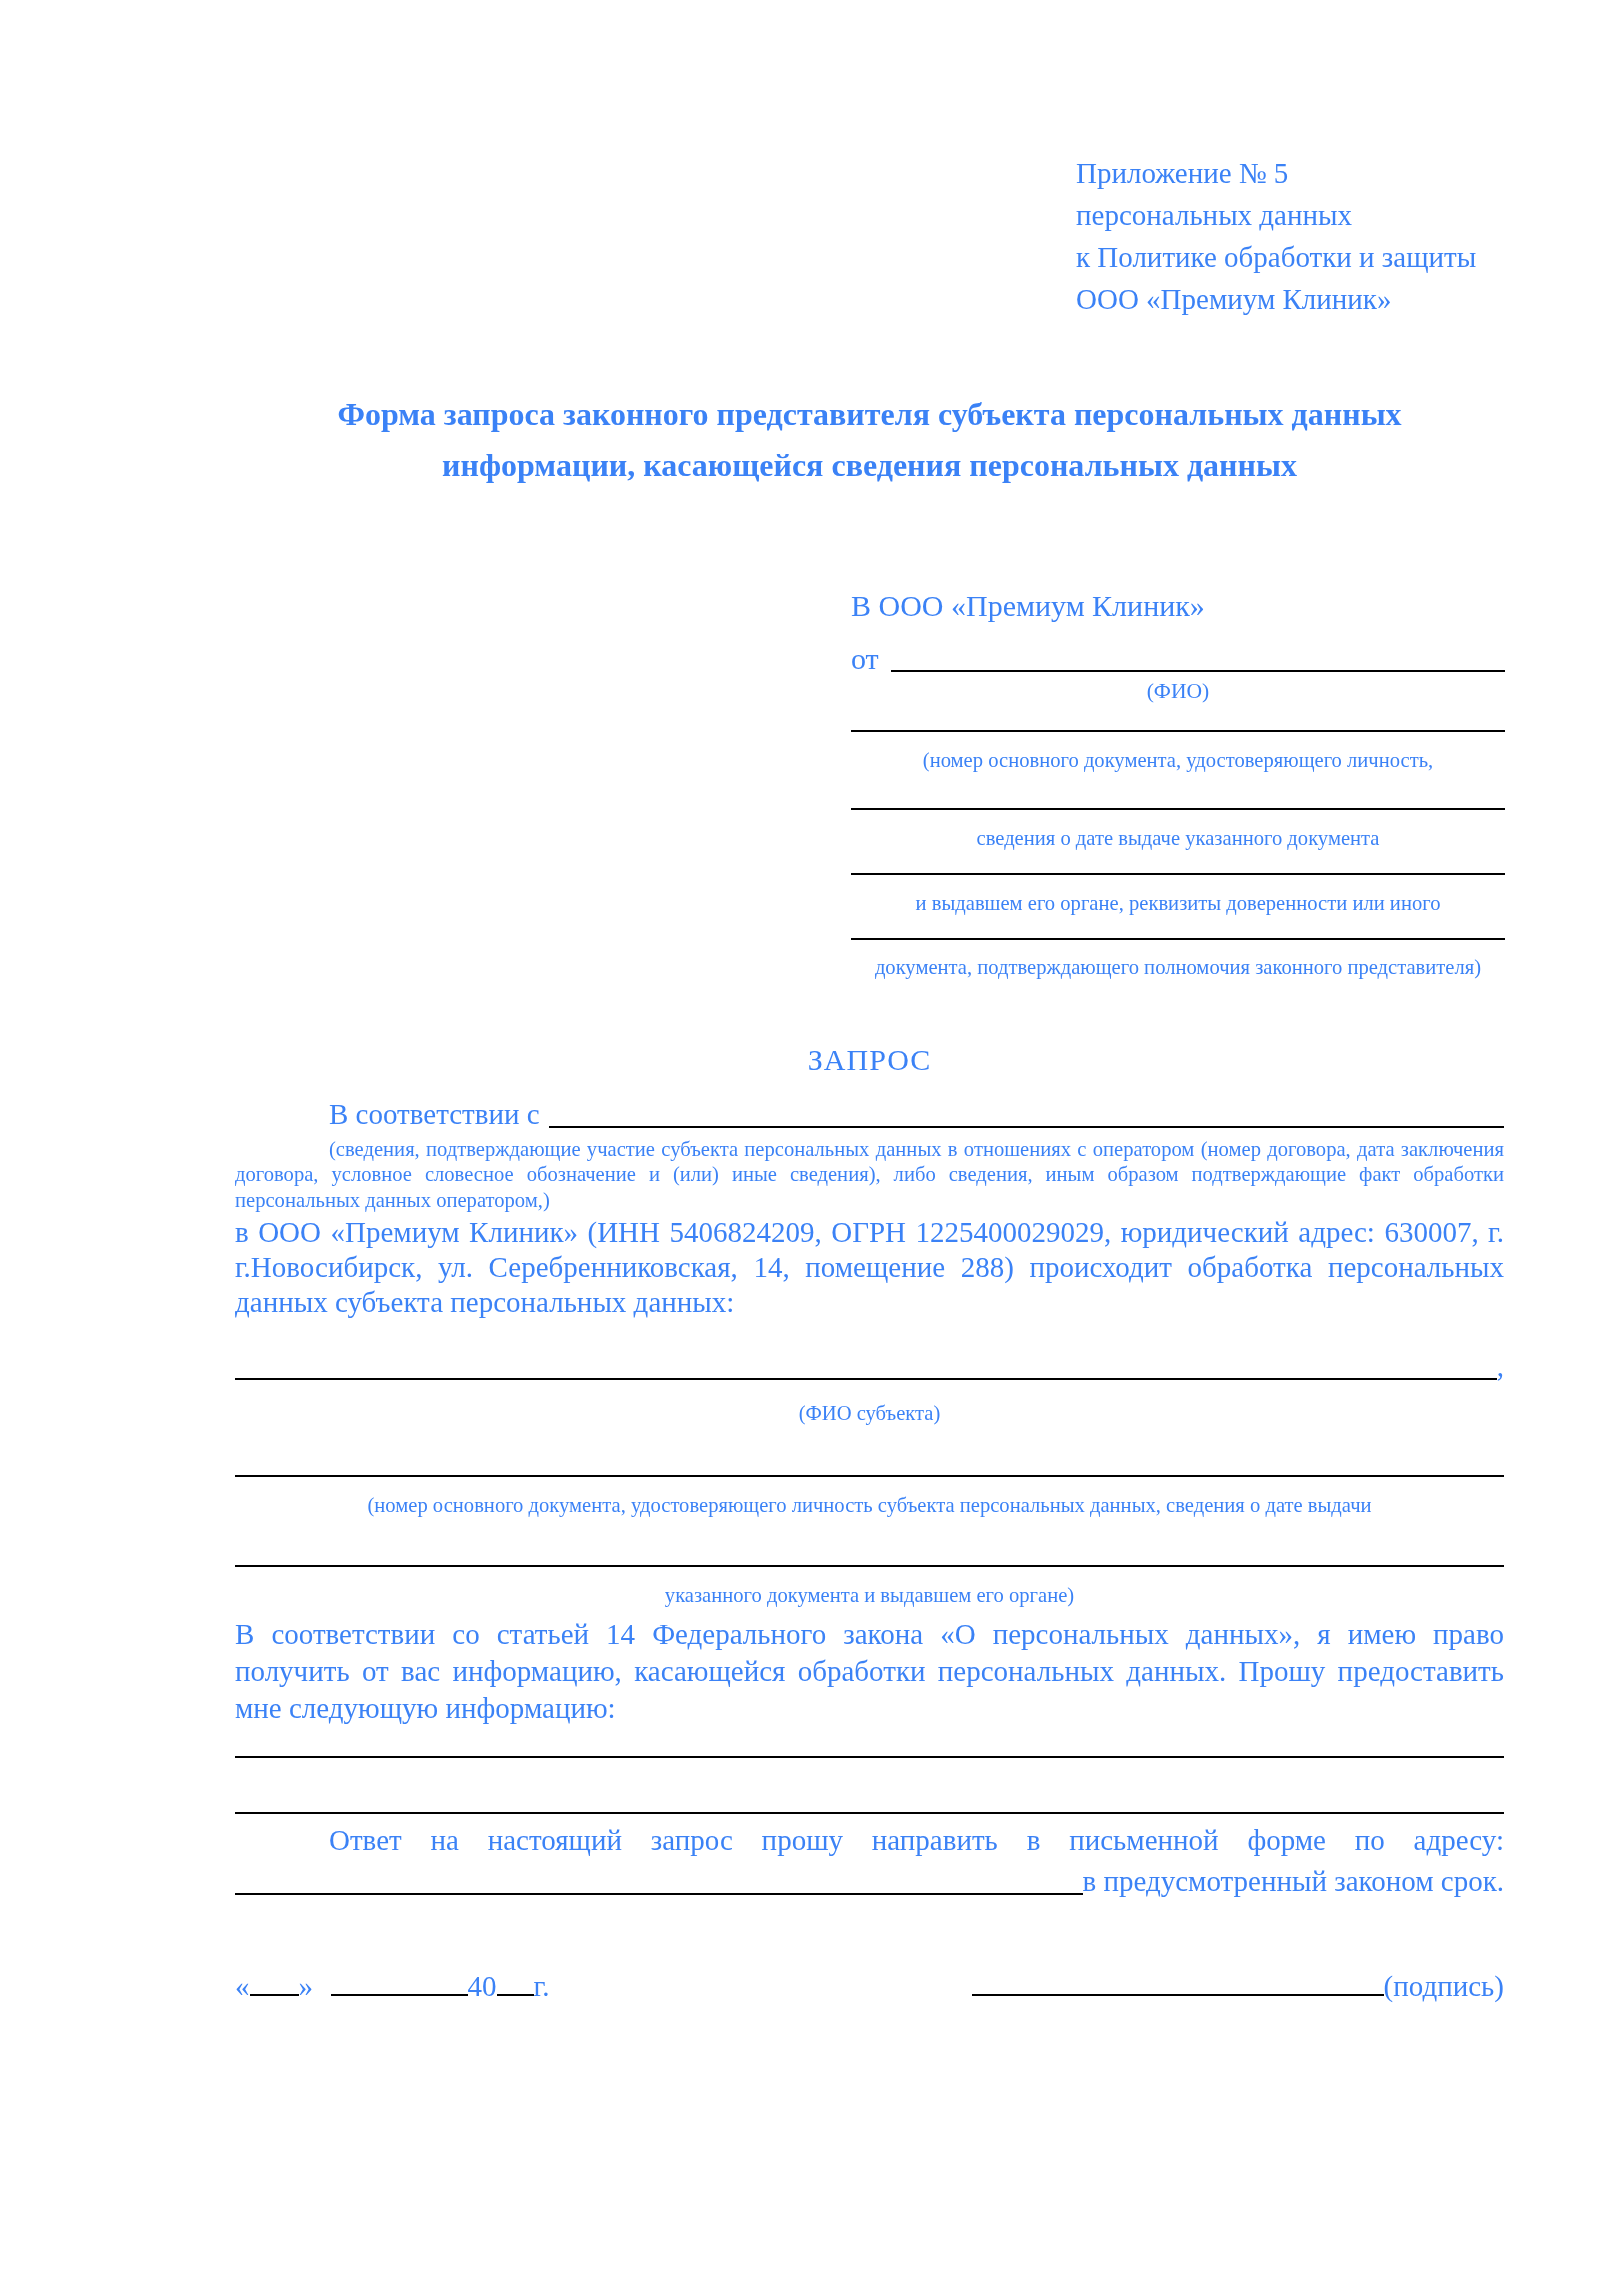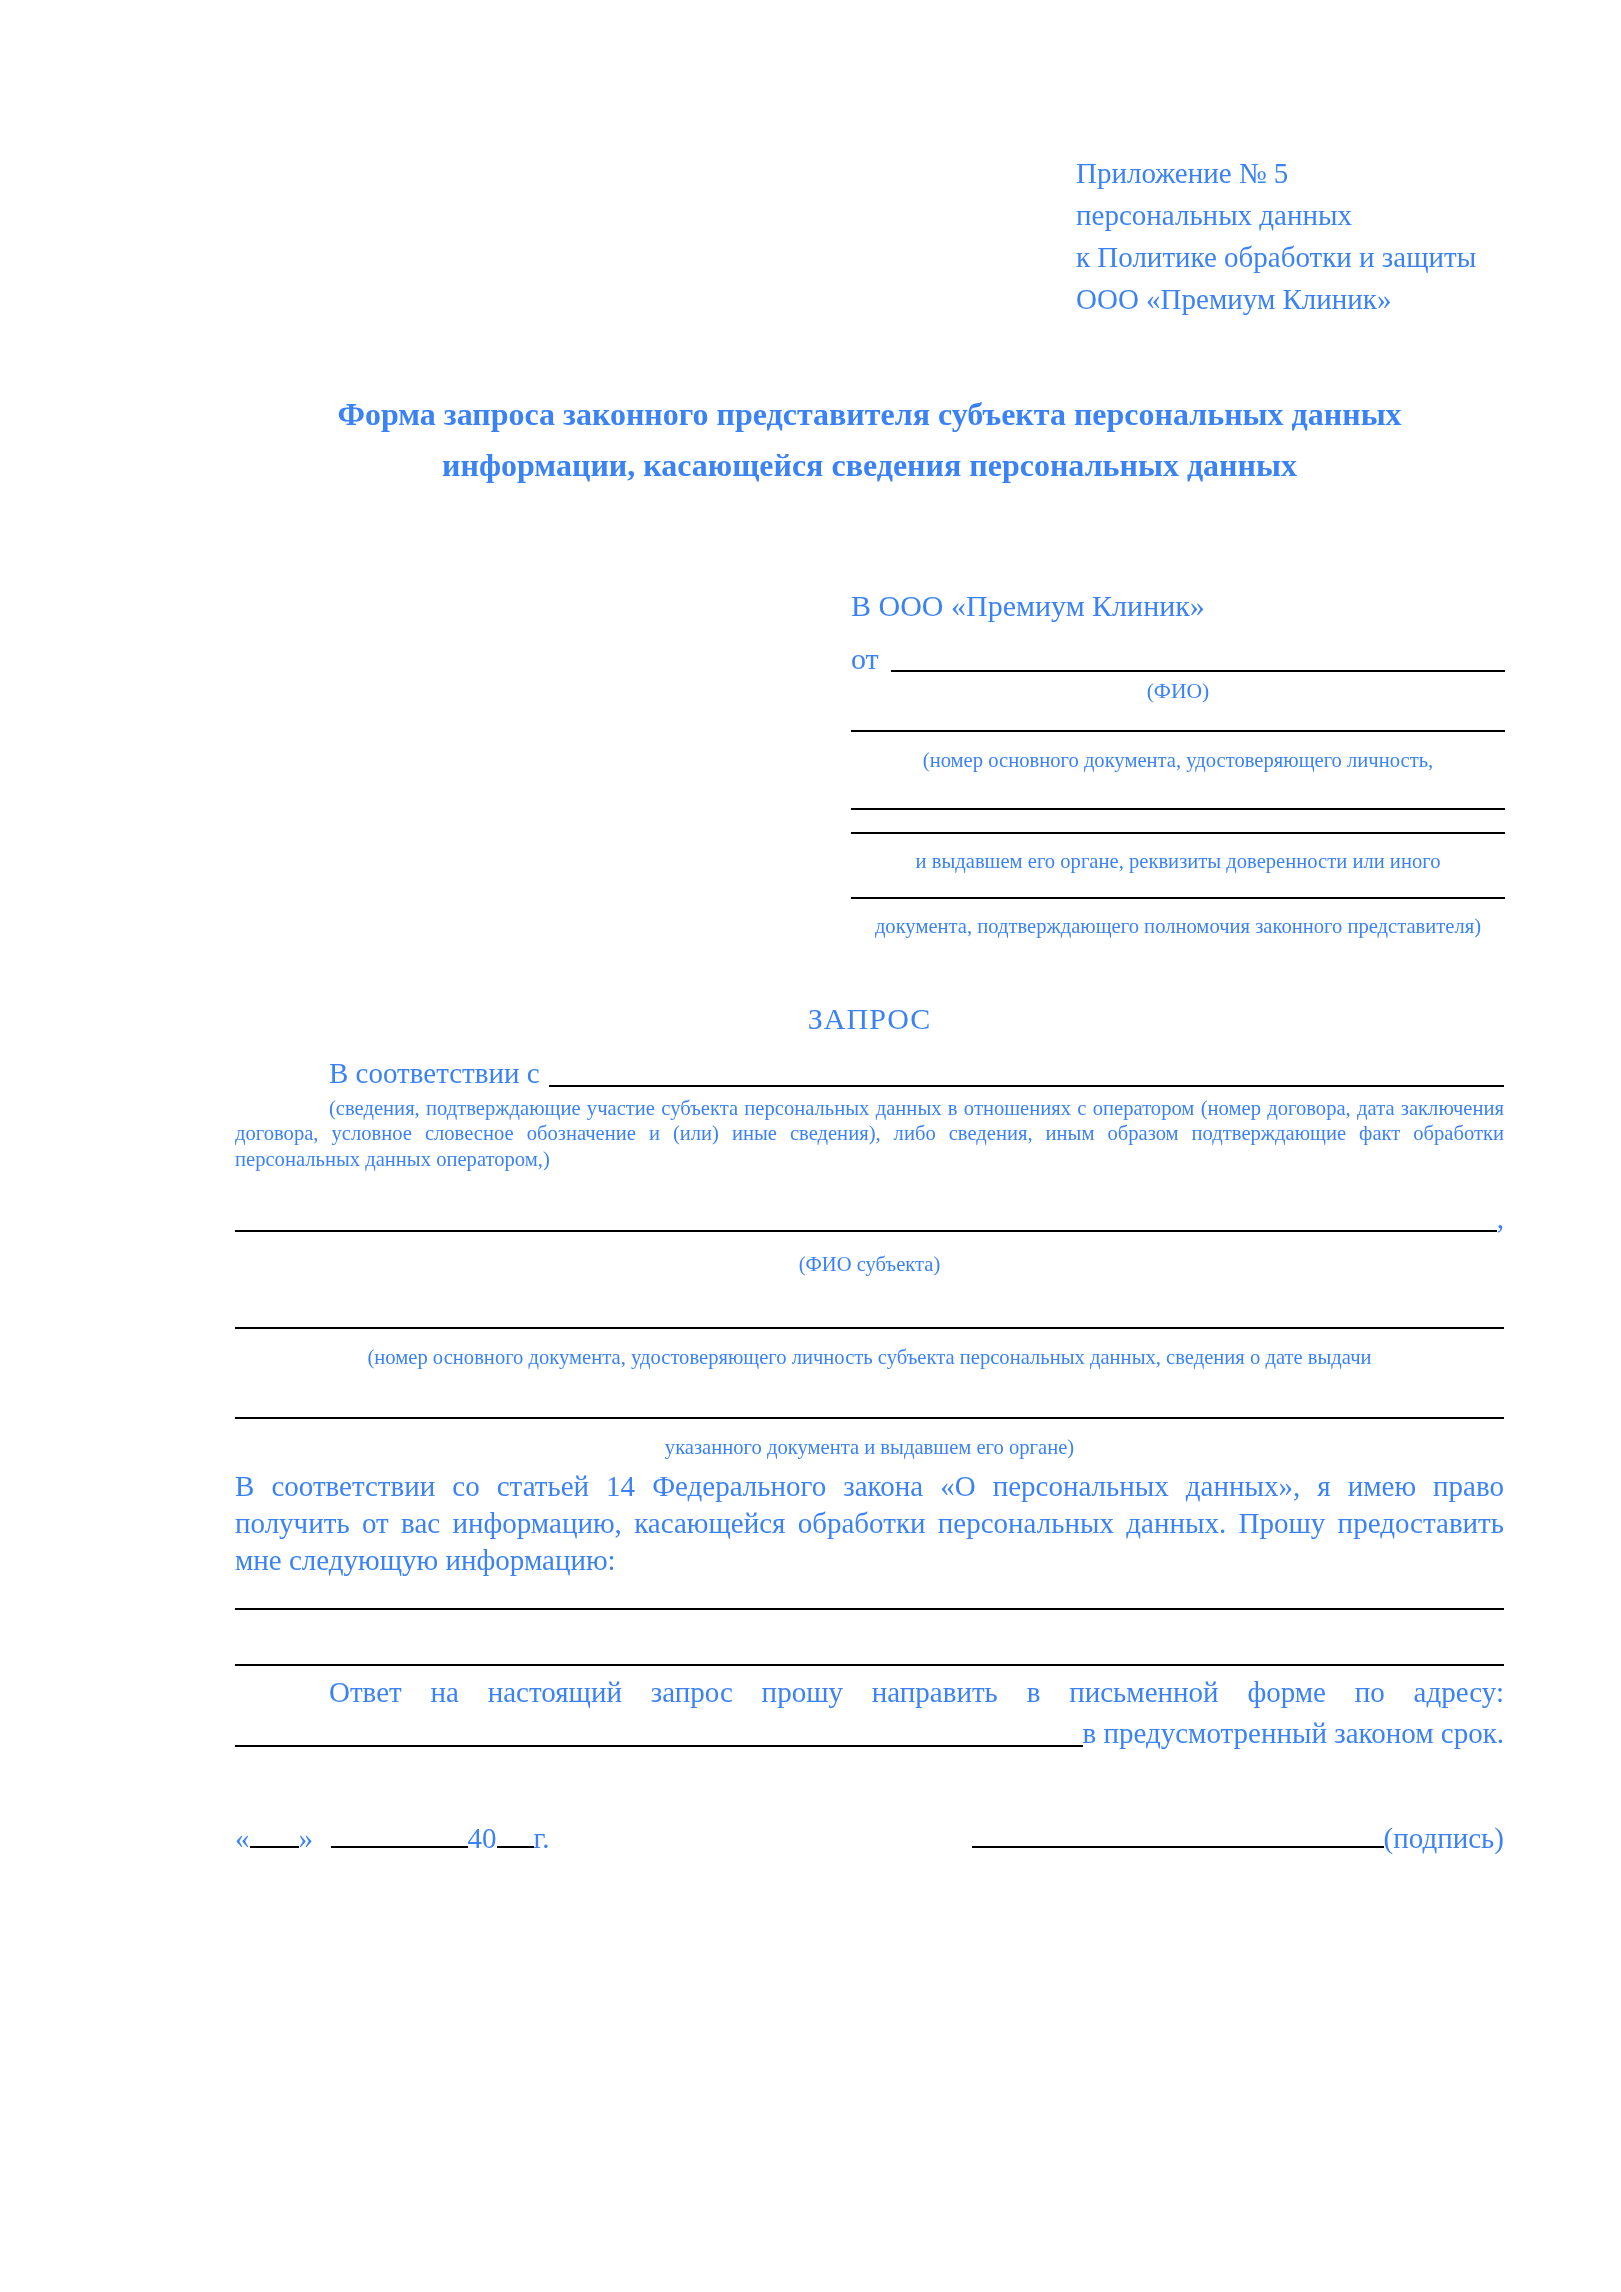--- a/index.html
+++ b/index.html
@@ -73,37 +73,39 @@
       <div class="row from-row">
         <span>от</span>
         <div class="u"></div>
       </div>
       <div class="cap cap-fio">(ФИО)</div>
 
       <div class="u-line g1"></div>
       <div class="cap gcap">(номер основного документа, удостоверяющего личность,</div>
 
       <div class="u-line g2"></div>
+      <div class="cap gcap">сведения о дате выдаче указанного документа</div>
 
       <div class="u-line g3"></div>
       <div class="cap gcap">и выдавшем его органе, реквизиты доверенности или иного</div>
 
       <div class="u-line g4"></div>
       <div class="cap gcap">документа, подтверждающего полномочия законного представителя)</div>
     </div>
 
     <div class="req-heading">ЗАПРОС</div>
 
     <div class="row basis-row">
       <span class="nowrap">В соответствии с</span>
       <div class="u"></div>
     </div>
 
     <div class="small-par">(сведения, подтверждающие участие субъекта персональных данных в отношениях с оператором (номер договора, дата заключения договора, условное словесное обозначение и (или) иные сведения), либо сведения, иным образом подтверждающие факт обработки персональных данных оператором,)</div>
 
+    <div class="par op-par">в ООО «Премиум Клиник» (ИНН 5406824209, ОГРН 1225400029029, юридический адрес: 630007, г. г.Новосибирск, ул. Серебренниковская, 14, помещение 288) происходит обработка персональных данных субъекта персональных данных:</div>
 
     <div class="row subject-row">
       <div class="u"></div>
       <span class="comma">,</span>
     </div>
     <div class="cap capline">(ФИО субъекта)</div>
 
     <div class="u-line sd1"></div>
     <div class="cap capline">(номер основного документа, удостоверяющего личность субъекта персональных данных, сведения о дате выдачи</div>
 

